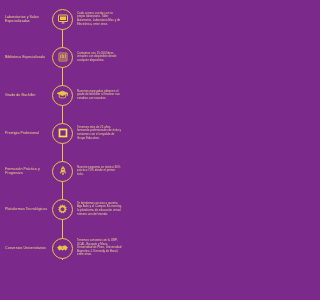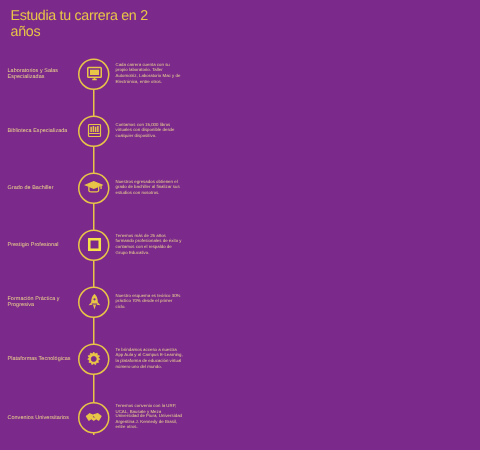--- a/index.html
+++ b/index.html
@@ -90,23 +90,20 @@
     box-sizing:border-box;
     z-index:2;
   }
   .badge svg{display:block;}
 </style>
 </head>
 <body>
 
 <div id="infographic">
 
-  <div class="header">
-    <h1 class="title">Estudia tu carrera en 2 años</h1>
-  </div>
 
   <div class="timeline">
     <div class="spine" style="top:10px;height:250px;"></div>
 
     <div class="row">
       <div class="col-left">
         <p class="label">Laboratorios y Salas Especializadas</p>
       </div>
       <div class="col-icon">
         <div class="badge">

